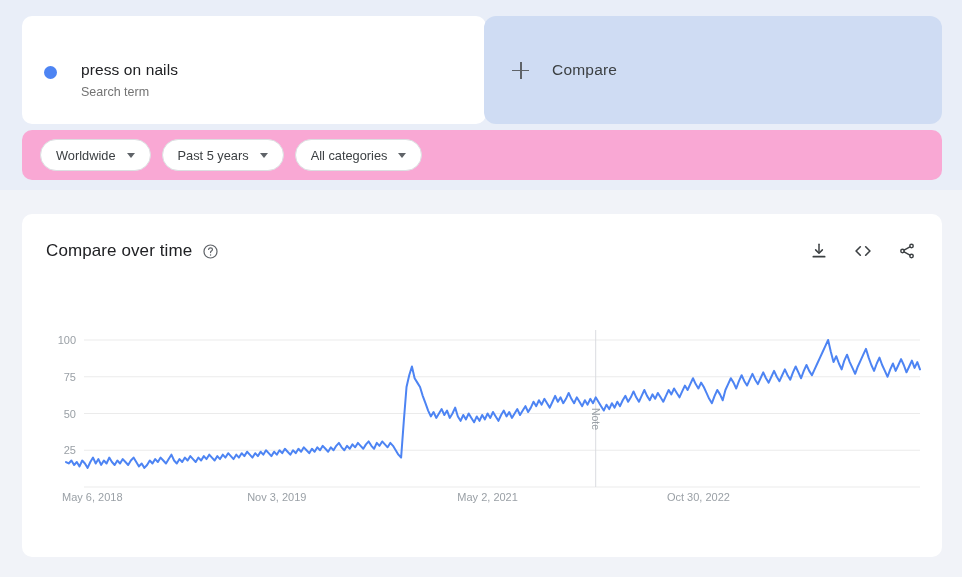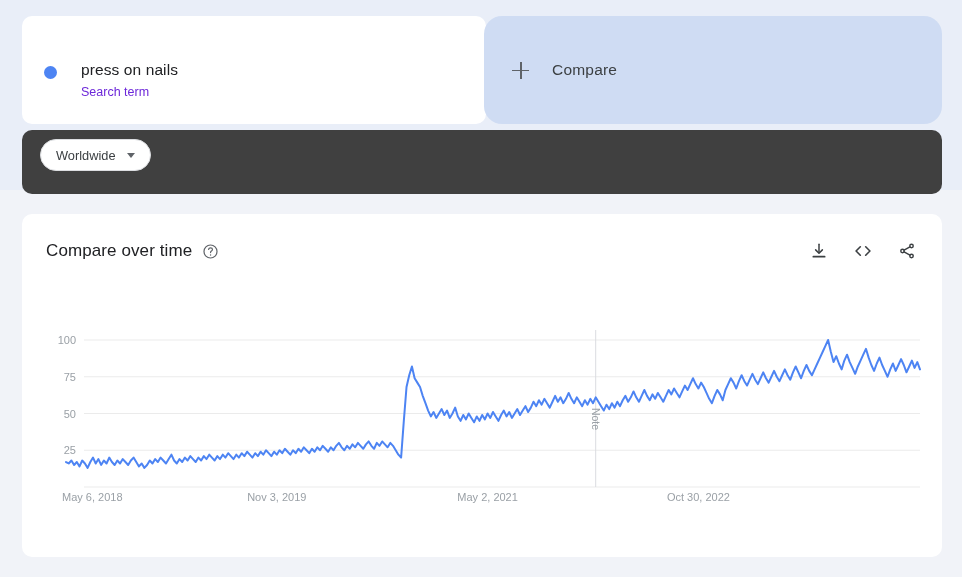--- a/index.html
+++ b/index.html
@@ -34,29 +34,29 @@
   .term-dot {
     width: 13px; height: 13px; border-radius: 50%;
     background: #4d84f3; margin-top: 6px; flex: 0 0 auto;
   }
   .term-text { margin-left: 24px; }
   .term-title {
     font-size: 15.5px; color: #202124; line-height: 20px;
     letter-spacing: .1px;
   }
   .term-sub {
-    font-size: 12.5px; color: #6d28d9; line-height: 18px;
+    font-size: 12.5px; color: #737373; line-height: 18px;
     margin-top: 3px;
   }
 
   .compare-card {
     position: absolute; left: 484px; top: 16px;
     width: 458px; height: 108px;
     background: #cfdcf3;
-    border-radius: 18px;
+    border-radius: 12px;
     cursor: pointer;
     padding-left: 48px;
   }
   .compare-inner {
     position: absolute; left: 28px; top: 0; height: 108px;
     display: flex; align-items: center;
   }
   .plus-icon {
     width: 17px; height: 17px; position: relative; flex: 0 0 auto;
   }
@@ -66,22 +66,22 @@
   .plus-icon::before { left: 0; top: 8px; width: 17px; height: 1.6px; }
   .plus-icon::after  { top: 0; left: 8px; height: 17px; width: 1.6px; }
   .compare-label {
     margin-left: 23px; font-size: 15.5px; color: #3c4043;
     letter-spacing: .2px;
   }
 
   
   .filters-bar {
     position: absolute; left: 22px; top: 130px;
-    width: 920px; height: 64px;
-    background: #404040; border-radius: 10px; padding-left: 48px;
+    width: 920px; height: 50px;
+    background: #f9a8d4; border-radius: 10px; padding-left: 48px;
   }
   .chips { position: absolute; left: 18px; top: 9px; display: flex; gap: 11px; }
   .chip {
     height: 32px; padding: 0 15px;
     border: 1px solid #dcdee1; border-radius: 16px;
     background: #fff; display: flex; align-items: center;
     font-size: 12.8px; color: #3c4043; cursor: pointer;
     white-space: nowrap;
   }
   .caret {
@@ -141,20 +141,28 @@
   <div class="compare-inner">
     <span class="plus-icon"></span>
     <span class="compare-label">Compare</span>
   </div>
 </div>
 
 <div class="filters-bar">
   <div class="chips" id="chips">
       <div class="chip">
         <span>Worldwide</span>
+        <span class="caret"></span>
+      </div>
+      <div class="chip">
+        <span>Past 5 years</span>
+        <span class="caret"></span>
+      </div>
+      <div class="chip">
+        <span>All categories</span>
         <span class="caret"></span>
       </div>
     </div>
 </div>
 
 <div class="chart-card">
   <div class="chart-head">
     <div class="chart-title-wrap">
       <span class="chart-title">Compare over time</span>
       <span class="help-icon">

